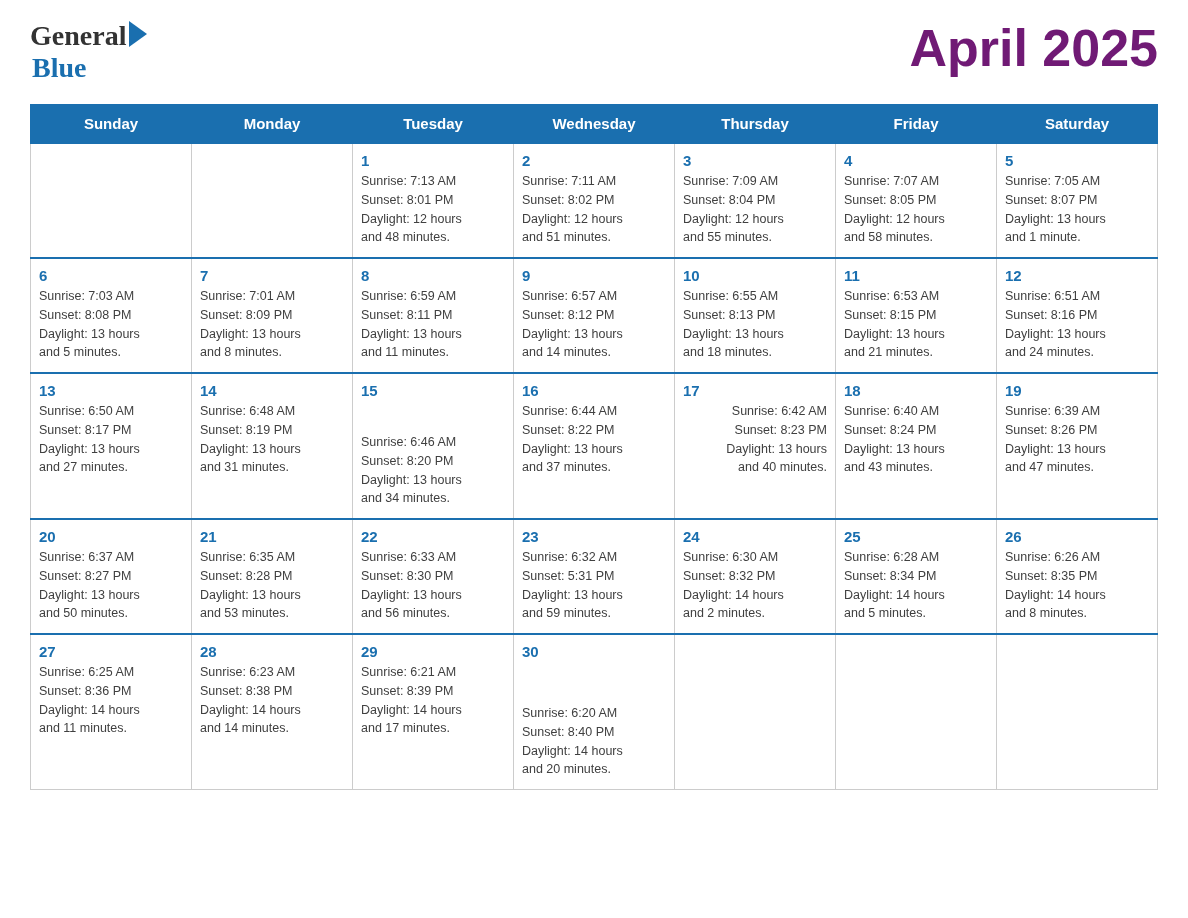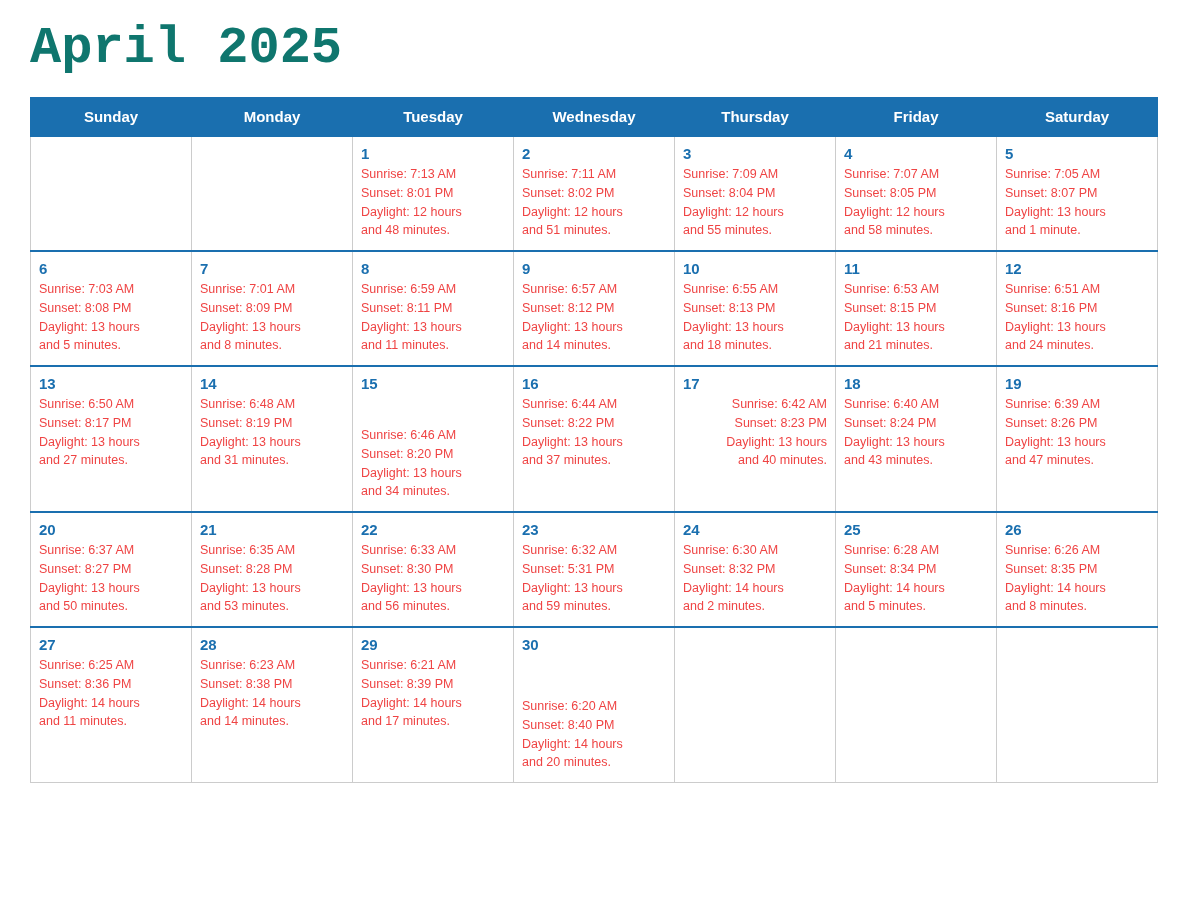--- a/index.html
+++ b/index.html
@@ -27,22 +27,22 @@
       font-weight: bold;
       color: #1a6faf;
       font-family: Georgia, serif;
     }
     .title-section {
       text-align: right;
     }
     .month-title {
       font-size: 52px;
       font-weight: bold;
-      color: #0f766e;
-      font-family: Liberation Mono, monospace;
+      color: #701a75;
+      font-family: Liberation Sans, sans-serif;
       line-height: 1.1;
     }
     .location {
       font-size: 22px;
       color: #555;
       font-family: Georgia, serif;
     }
     .calendar-table {
       width: 100%;
       border-collapse: collapse;
@@ -69,21 +69,21 @@
     .day-number {
       font-size: 15px;
       font-weight: bold;
       color: #1a6faf;
       display: block;
       margin-bottom: 3px;
     }
     .day-info {
       font-size: 12.5px;
       line-height: 1.5;
-      color: #ef4444;
+      color: #404040;
     }
     .empty-cell {
       background: #fff;
     }
     .logo-wrapper {
       display: flex;
       flex-direction: column;
     }
     .logo-line1 {
       display: flex;
@@ -97,20 +97,27 @@
       border-bottom: 13px solid transparent;
       border-left: 18px solid #1a6faf;
       margin-left: 3px;
       margin-top: -4px;
     }
   </style>
 </head>
 <body>
 
 <div class="header">
+  <div class="logo-wrapper">
+    <div class="logo-line1">
+      <span class="logo-text-general">General</span>
+      <span class="logo-arrow"></span>
+    </div>
+    <span class="logo-text-blue" style="margin-left:2px;">Blue</span>
+  </div>
   <div class="title-section">
     <div class="month-title">April 2025</div>
   </div>
 </div>
 
 <table class="calendar-table">
   <thead>
     <tr>
     <th>Sunday</th>
         <th>Monday</th>

